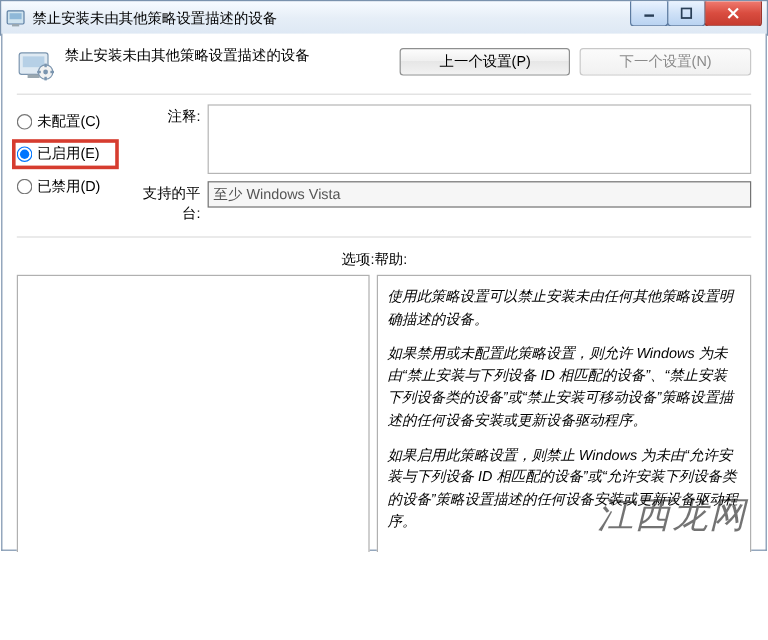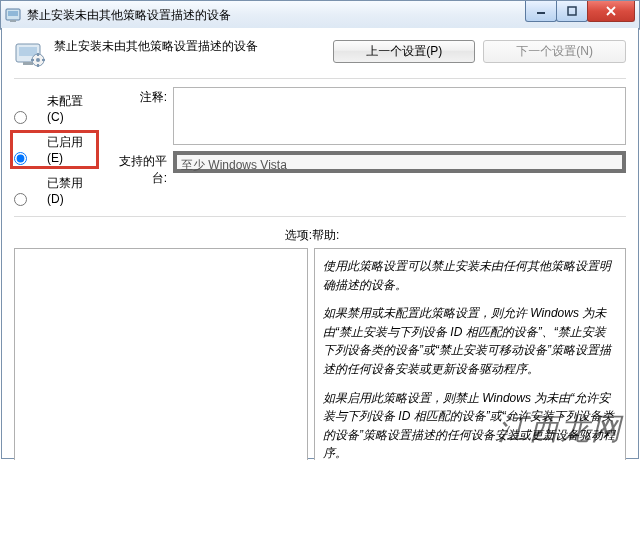--- a/index.html
+++ b/index.html
@@ -17,29 +17,29 @@
   .header-row{display:flex;align-items:flex-start;padding:10px 12px 8px 12px;}
   .policy-icon-box{width:32px;height:32px;margin-right:8px;flex:0 0 auto;}
   .policy-title{font-size:12px;padding-top:0px;flex:1 1 auto;}
   .nav-buttons{display:flex;gap:8px;margin-top:2px;}
   .btn{height:23px;padding:0 32px;background:linear-gradient(#fdfdfd,#f0f0f0 45%,#e6e6e6 46%,#f2f2f2);border:1px solid #8e8f8f;border-radius:3px;font-size:12px;font-family:inherit;color:#000;display:inline-flex;align-items:center;justify-content:center;cursor:default;}
   .btn[disabled]{color:#8a8a8a;border-color:#c8c8c8;background:linear-gradient(#fbfbfb,#f1f1f1);}
   .hr{height:1px;background:#dcdcdc;margin:0 12px;}
   
   .state-area{display:flex;padding:8px 12px 4px 12px;gap:8px;}
   .radios{width:85px;flex:0 0 auto;}
-  .radio-row{display:flex;align-items:flex-end;margin:6px 0;gap:20px;}
+  .radio-row{display:flex;align-items:center;margin:6px 0;gap:4px;}
   .radio-row input{margin:0;}
   .radio-row label{cursor:default;}
   .enabled-row{border:3px solid #d63c2f;padding:1px 3px 1px 1px;margin-left:-4px;}
   .fields-col{flex:1 1 auto;}
   .field-row{display:flex;align-items:flex-start;margin-bottom:6px;}
   .field-label{width:60px;text-align:right;padding-right:6px;padding-top:2px;color:#000;}
   .comment-box{flex:1;height:58px;border:1px solid #b5b5b5;background:#fff;resize:none;font-family:inherit;font-size:12px;padding:2px;box-sizing:border-box;}
-  .platform-box{flex:1;height:22px;border:4px solid #737373;background:#f6f6f6;padding:2px 4px;box-sizing:border-box;color:#555;}
+  .platform-box{flex:1;height:22px;border:1px solid #737373;background:#f6f6f6;padding:2px 4px;box-sizing:border-box;color:#555;}
   
   .section-labels{display:flex;padding:10px 12px 4px 12px;}
   .section-labels .lab{font-size:12px;text-align:right;}
   .section-labels .lab.options{width:298px;}
   
   .panes{display:flex;gap:6px;padding:0 12px 8px 12px;height:258px;}
   .pane{border:1px solid #b0b0b0;background:#fff;box-sizing:border-box;}
   .pane.options{width:294px;}
   .pane.help{flex:1;padding:8px;overflow:hidden;line-height:1.55;color:#000;}
   .pane.help p{margin:0 0 10px 0;font-style:italic;}

